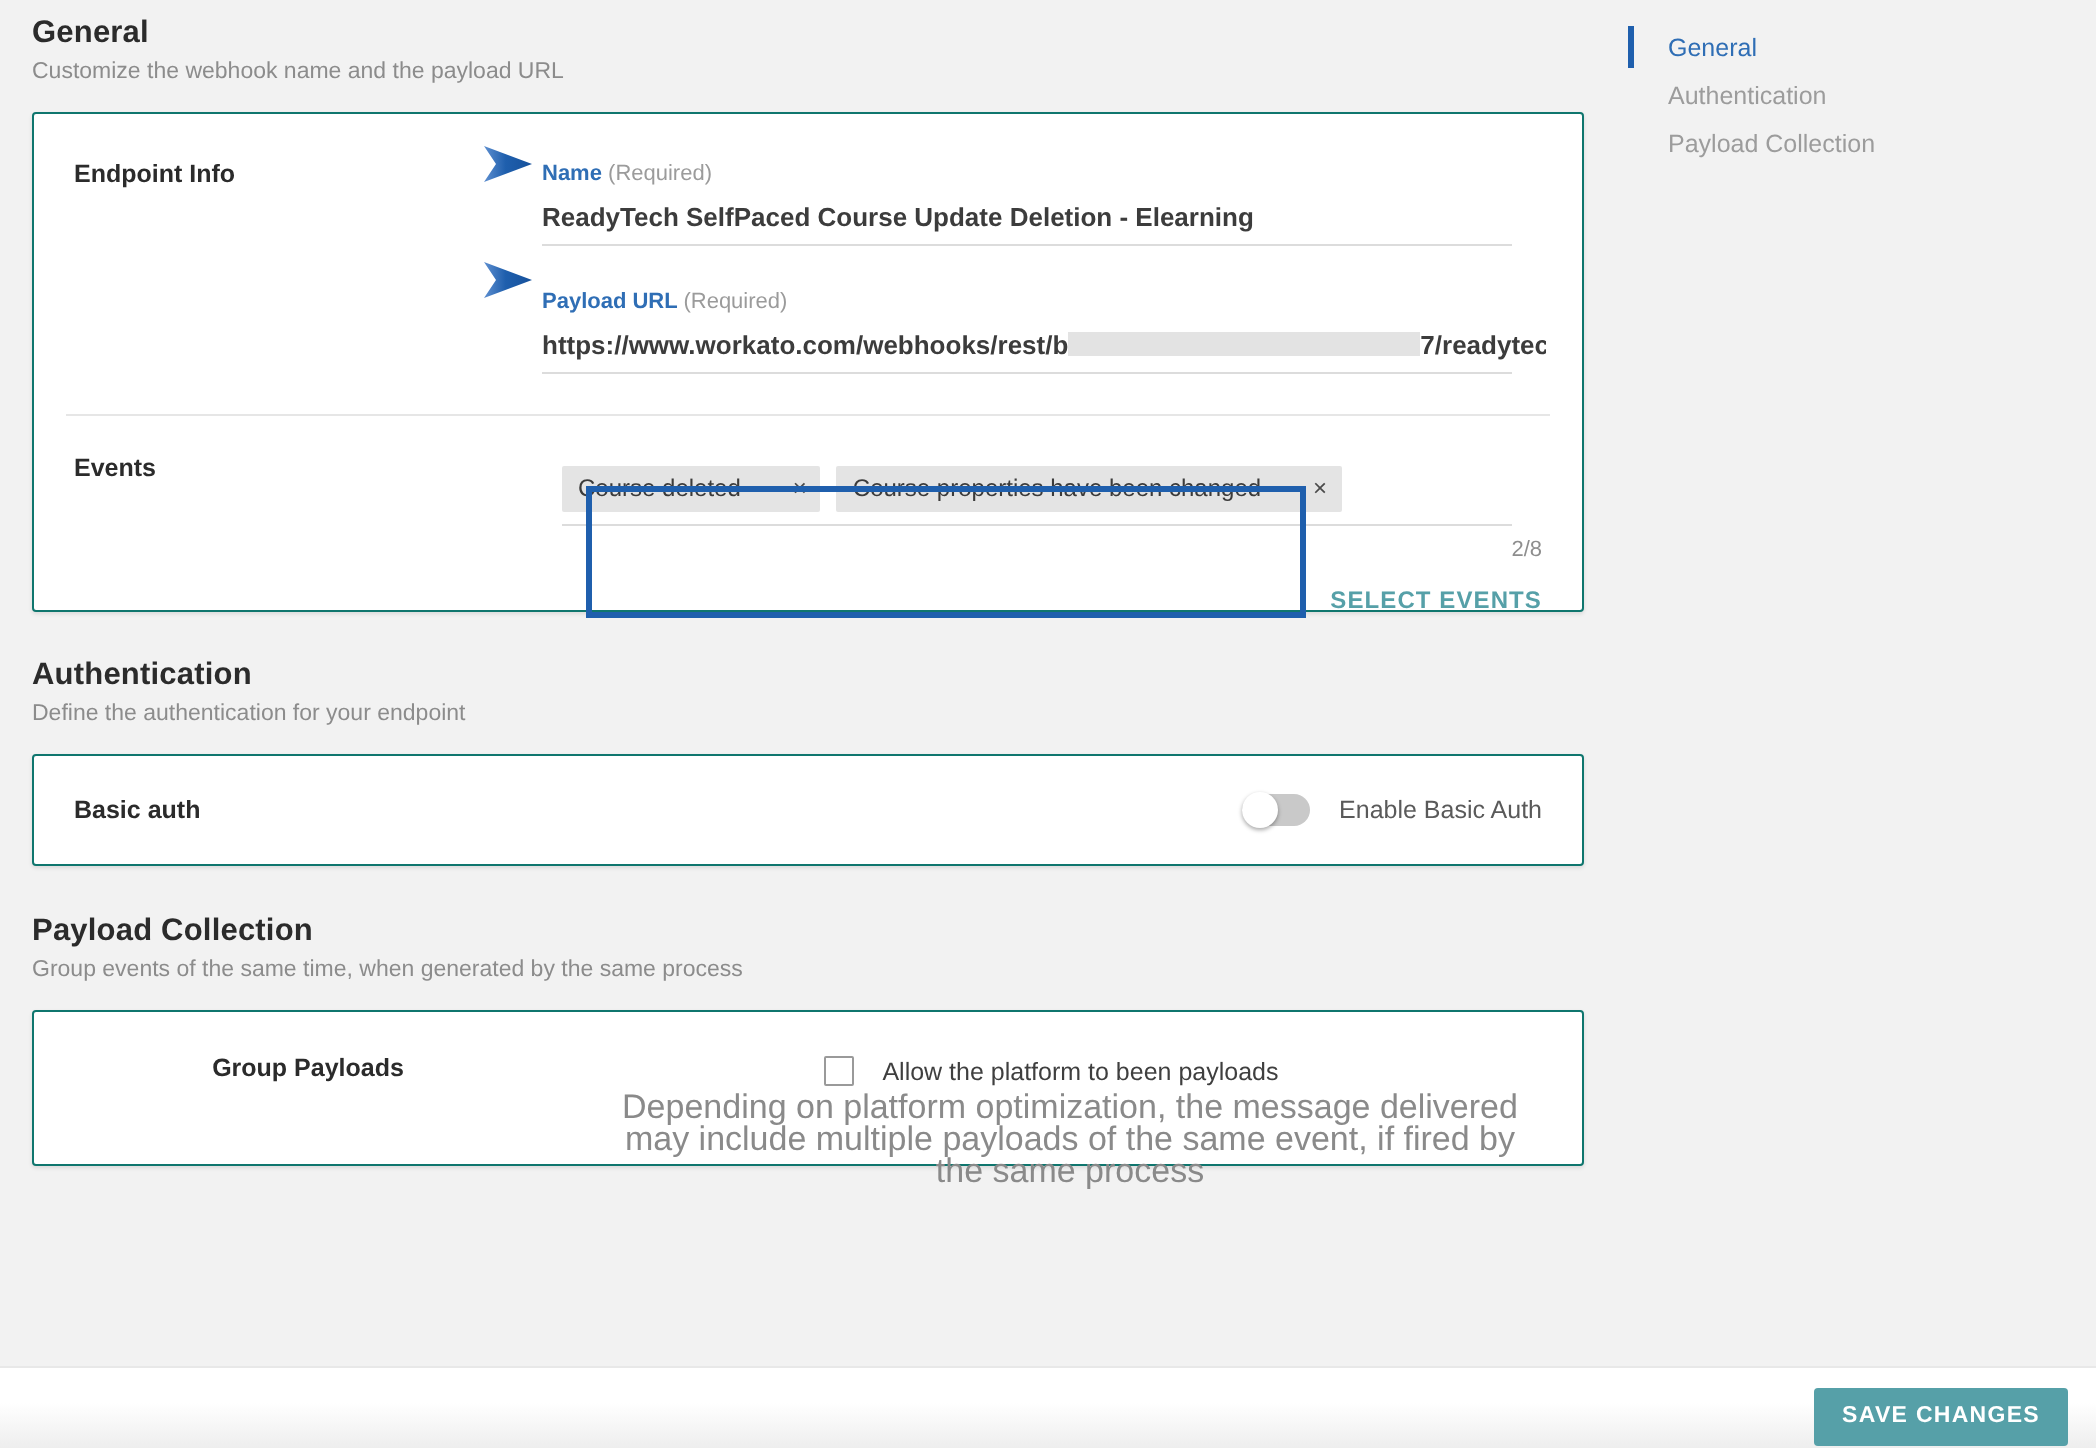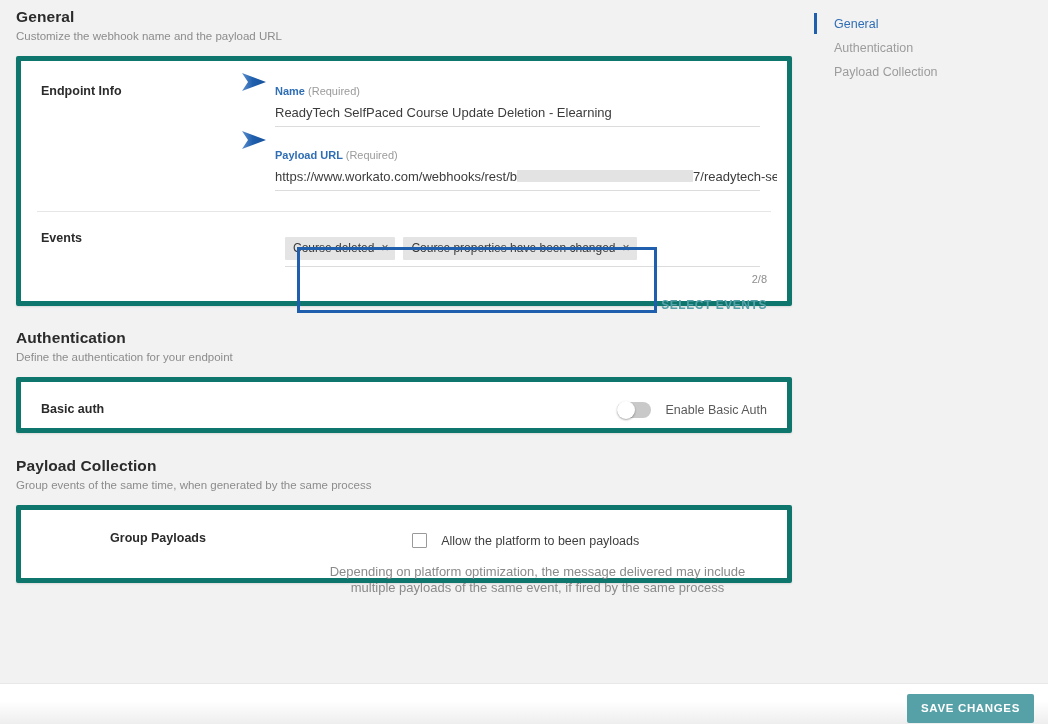--- a/index.html
+++ b/index.html
@@ -47,21 +47,21 @@
   .section-sub {
     font-size: 11.5px;
     color: #8c8c8c;
     margin: 2px 0 0 0;
     line-height: 15px;
   }
 
   .card {
     position: relative;
     background: #ffffff;
-    border: 5px solid #0f766e;
+    border: 1px solid #0f766e;
     border-radius: 2px;
     box-shadow: 0 1px 2px rgba(0,0,0,.10);
     margin: 0 16px;
     box-sizing: border-box;
   }
 
   .row {
     display: flex;
     position: relative;
   }
@@ -101,20 +101,21 @@
     color: #e03c31;
     font-weight: bold;
   }
   .field-value {
     font-size: 13px;
     color: #3c3c3c;
     line-height: 20px;
     padding-top: 5px;
     white-space: nowrap;
     overflow: hidden;
+    font-weight: bold;
   }
   .field-underline {
     height: 1px;
     background: #dcdcdc;
   }
 
   .redact {
     display: inline-block;
     width: 176px;
     height: 12px;
@@ -140,21 +141,21 @@
     padding-top: 6px;
   }
   .chip {
     background: #e4e4e4;
     color: #3b3b3b;
     font-size: 12px;
     line-height: 18px;
     padding: 2px 7px 3px 8px;
     display: inline-flex;
     align-items: center;
-    gap: 7px;
+    gap: 26px;
     border-radius: 1px;
     white-space: nowrap;
   }
   .chip .x {
     font-size: 12px;
     color: #4a4a4a;
     line-height: 12px;
   }
 
   .counter {
@@ -210,24 +211,24 @@
     display: inline-block;
     vertical-align: middle;
   }
   .cb-label {
     font-size: 12.5px;
     color: #3f3f3f;
     margin-left: 10px;
     vertical-align: middle;
   }
   .cb-help {
-    font-size: 13px;
+    font-size: 17px;
     color: #8a8a8a;
     line-height: 16px;
-    margin-top: 15px;
+    margin-top: 1px;
     max-width: 462px;
   }
 
   
   #right-nav {
     position: absolute;
     left: 814px;
     top: 12px;
     width: 220px;
   }

